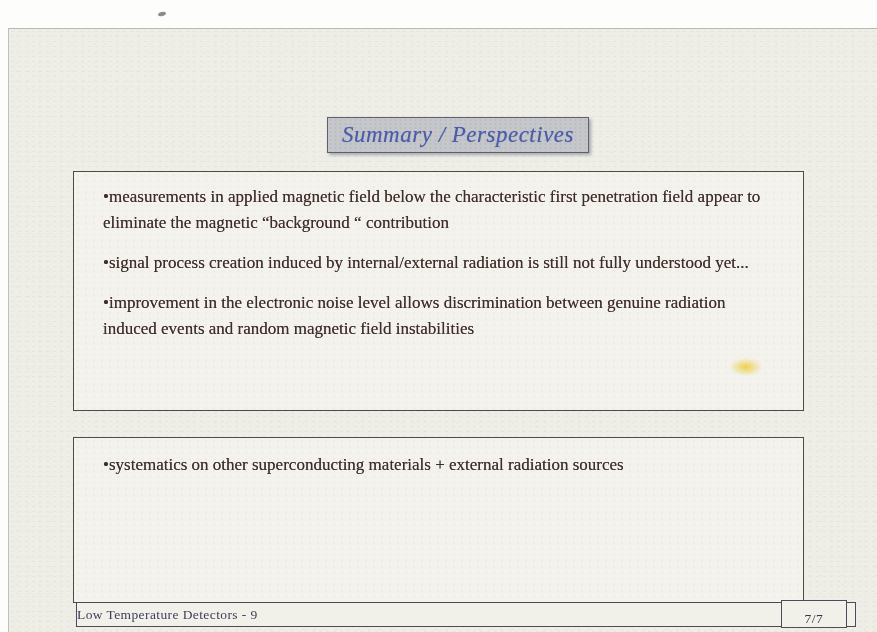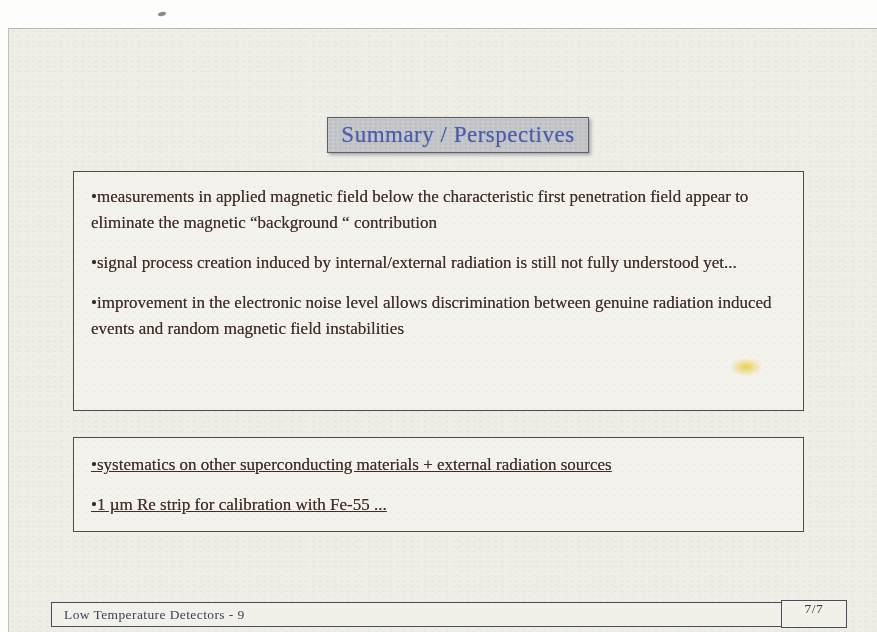--- a/index.html
+++ b/index.html
@@ -25,59 +25,59 @@
     background:#8d8d88;border-radius:50%;transform:rotate(-15deg);
   }
   
   .title-box{
     position:absolute;left:318px;top:88px;width:260px;height:34px;
     background:#c5c7ca;
     background-image:radial-gradient(rgba(90,95,110,0.12) 1px, transparent 1.3px);
     background-size:5px 4px;
     border:1px solid #5e5f68;
     box-shadow:2px 2px 3px rgba(80,85,105,0.45);
-    display:flex;align-items:center;justify-content:center;
+    display:flex;align-items:center;justify-content:center;font-style:italic;
   }
   .title-text{
     font-size:23px;color:#4a5caa;letter-spacing:0.5px;
     text-shadow:0 0 1px rgba(74,92,170,0.55);
     white-space:nowrap;
   }
   
   .content-box{
     position:absolute;left:64px;width:731px;box-sizing:border-box;
     border:1px solid #4f4b4b;
     background:#f3f2ec;
     background-image:radial-gradient(rgba(110,120,100,0.05) 1px, transparent 1.4px);
     background-size:8px 6px;
     color:#3e2d2a;font-size:17px;line-height:26px;
   }
   #summary-box{top:142px;height:240px;padding:12px 13px 0;}
-  #perspectives-box{top:408px;height:95px;padding:14px 13px 0;text-decoration:underline;}
+  #perspectives-box{top:408px;height:166px;padding:14px 13px 0;}
   .content-box p{
-    margin:0 4px 14px;position:relative;z-index:1;
+    margin:0 16px 14px;position:relative;z-index:1;
     text-shadow:0 0 0.5px rgba(62,45,42,0.7);
   }
   .highlight-smudge{
     position:absolute;left:656px;top:186px;width:32px;height:18px;z-index:0;
     background:radial-gradient(ellipse, rgba(236,200,40,0.8), rgba(236,200,40,0) 72%);
   }
   
   .footer-label-box{
-    position:absolute;left:42px;top:573px;width:780px;height:25px;box-sizing:border-box;
+    position:absolute;left:67px;top:573px;width:780px;height:25px;box-sizing:border-box;
     border:1px solid #4b4b5e;background:#f1f1ea;
-    display:flex;align-items:center;padding-left:12px;
+    display:flex;align-items:center;
   }
   .footer-label{
     font-size:13.5px;color:#3d3d5c;letter-spacing:0.4px;
   }
   .page-number-box{
     position:absolute;left:772px;top:571px;width:66px;height:28px;box-sizing:border-box;
     border:1px solid #4b4b5e;background:#f1f1ea;
-    display:flex;align-items:flex-start;justify-content:center;
+    display:flex;align-items:flex-end;justify-content:center;
   }
   .page-number{font-size:13.5px;color:#35354a;letter-spacing:0.5px;}
 </style>
 </head>
 <body>
 
 <div id="canvas">
   <span class="scan-dot"></span>
 
   <div id="paper">
@@ -88,21 +88,20 @@
 
     <div class="content-box" id="summary-box">
       <span class="highlight-smudge"></span>
       <p>•measurements in applied magnetic field below the characteristic first penetration field appear to eliminate the magnetic “background “ contribution</p>
       <p>•signal process creation induced by internal/external radiation is still not fully understood yet...</p>
       <p>•improvement in the electronic noise level allows discrimination between genuine radiation induced events and random magnetic field instabilities</p>
     </div>
 
     <div class="content-box" id="perspectives-box">
       <p>•systematics on other superconducting materials + external radiation sources</p>
-      <p>•1 µm Re strip for calibration with Fe-55 ...</p>
     </div>
 
     <div class="footer-label-box">
       <span class="footer-label">Low Temperature Detectors - 9</span>
     </div>
 
     <div class="page-number-box">
       <span class="page-number">7/7</span>
     </div>
   </div>

